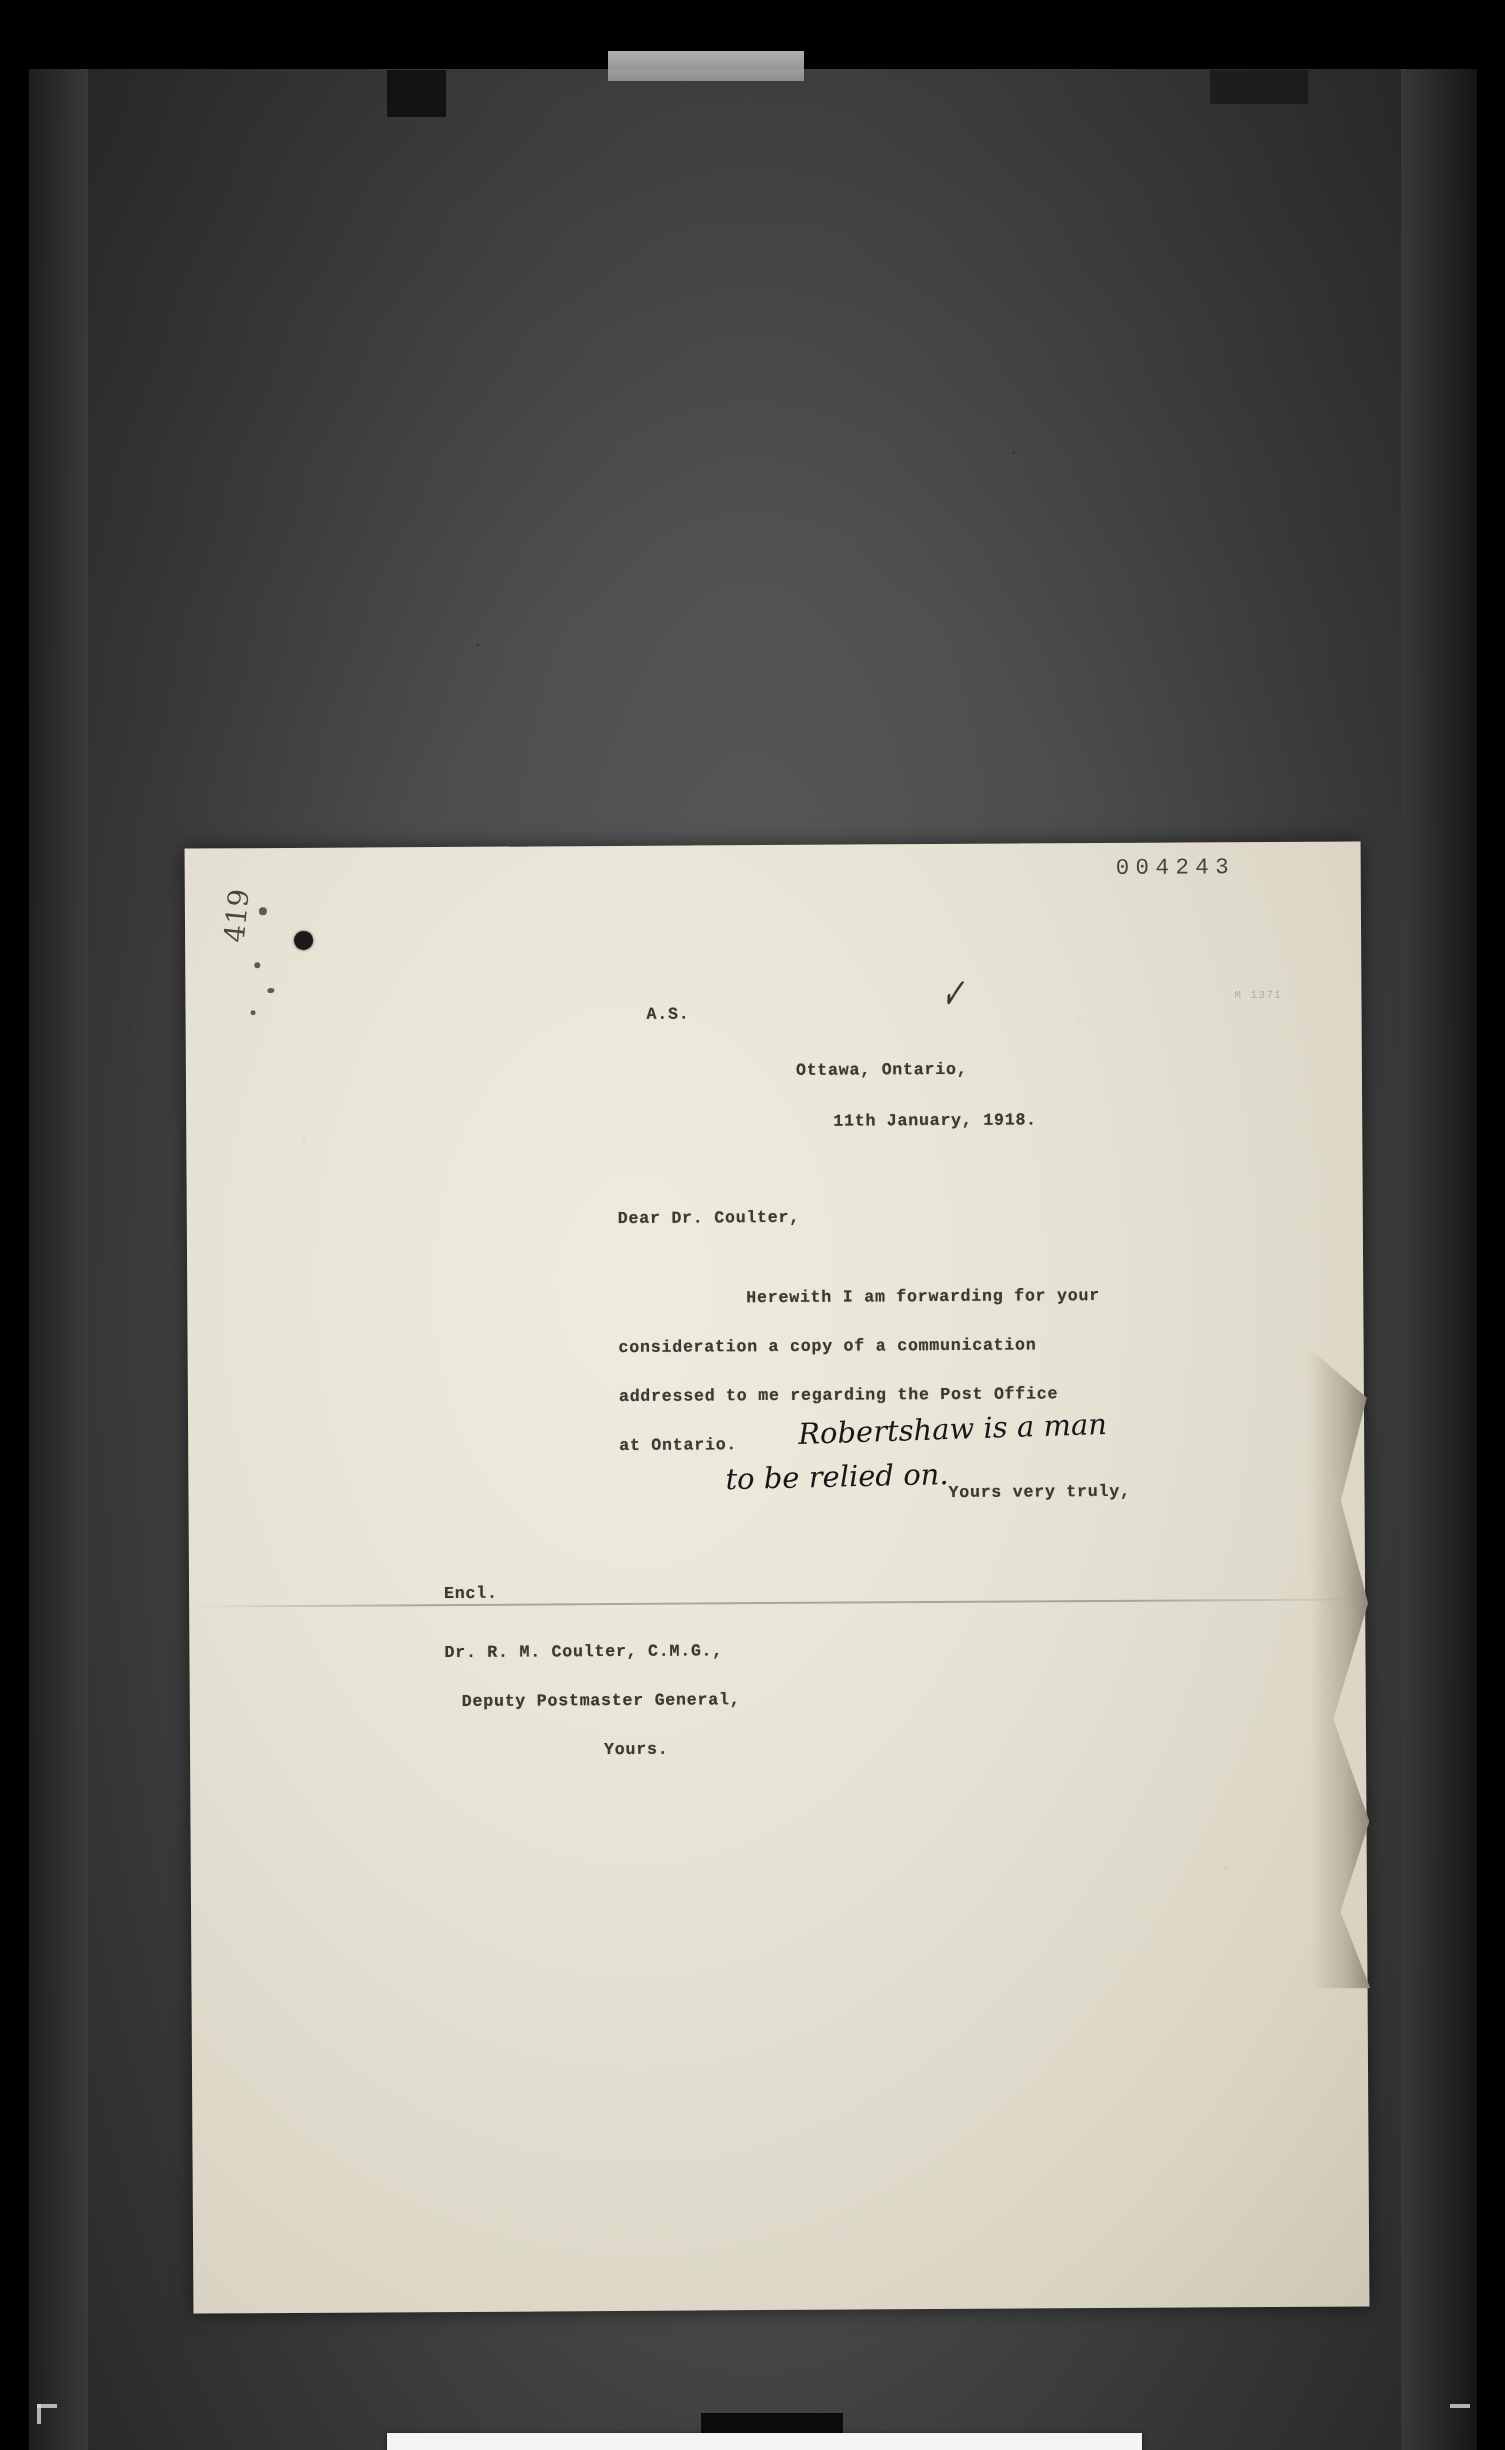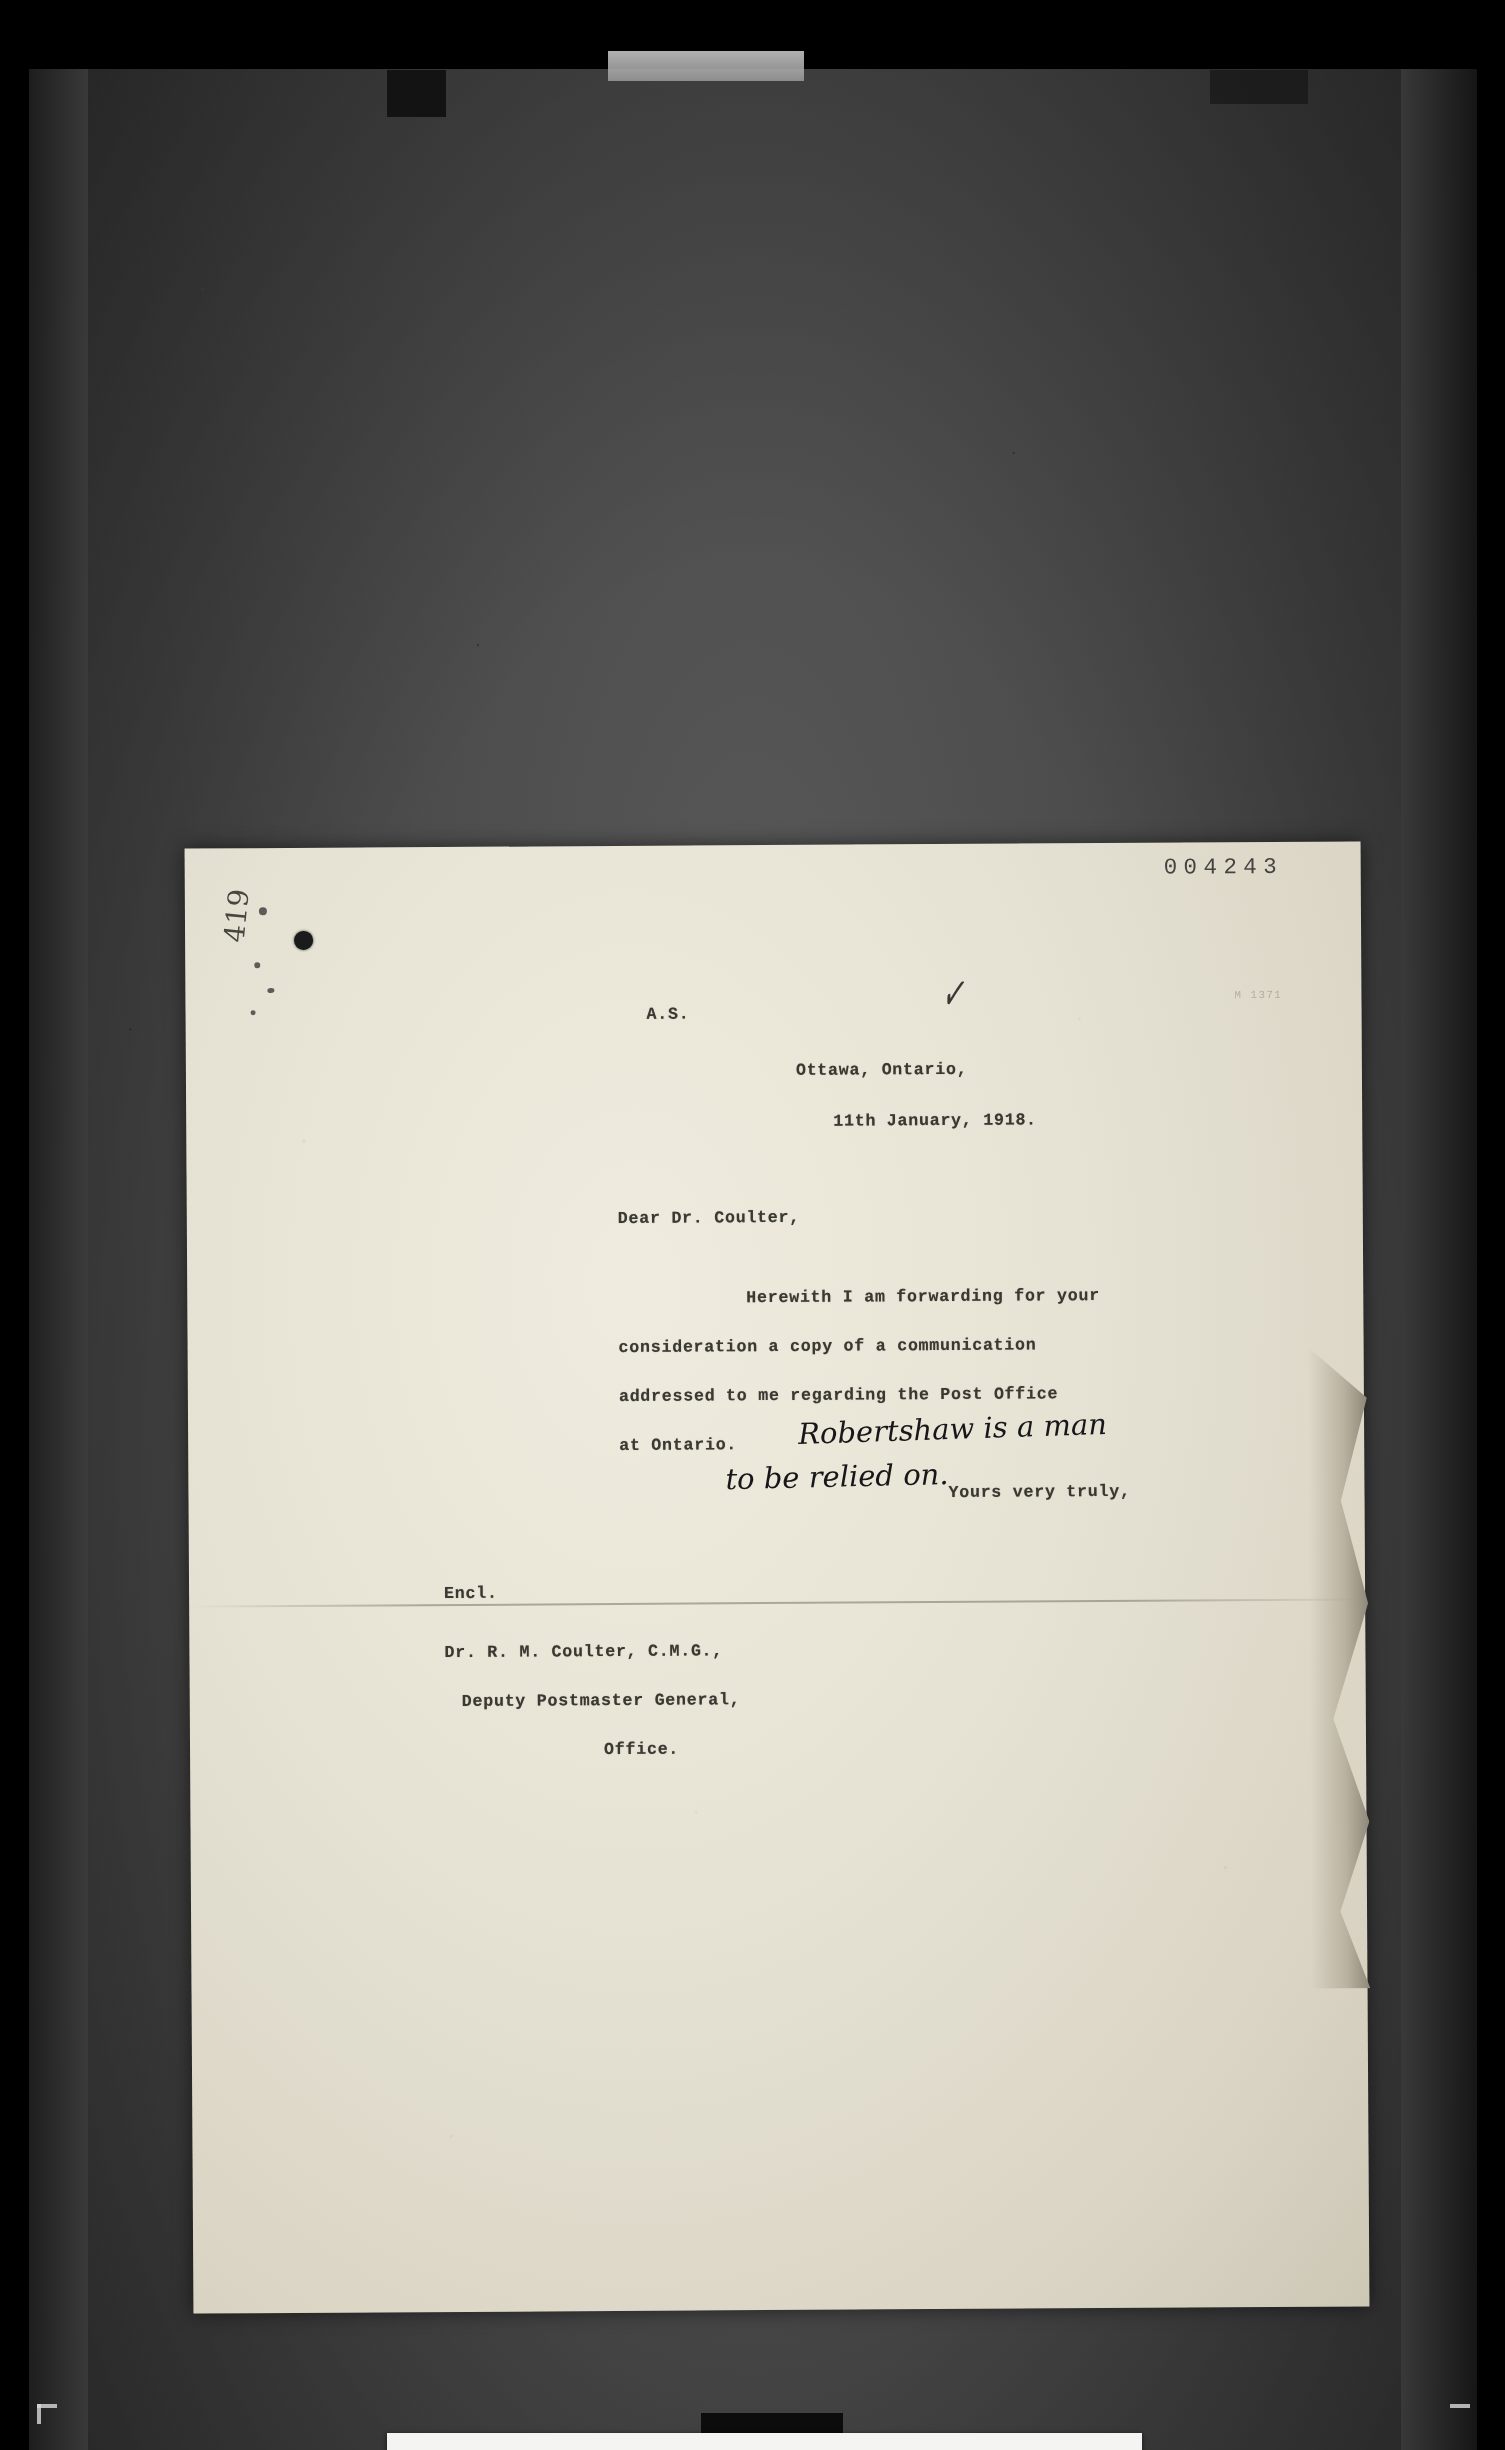--- a/index.html
+++ b/index.html
@@ -170,21 +170,20 @@
 
   
   .stampnum{
     position:absolute;
     font-family:"Liberation Mono", monospace;
     font-size:22.5px;
     letter-spacing:6.4px;
     color:#2a2a2a;
     font-weight:400;
     opacity:.85;
-    margin-left:48px;
   }
   .pencil-num{
     position:absolute;
     font-family:"DejaVu Serif", serif;
     font-size:28px;
     color:#2e2c28;
     transform: rotate(-84deg);
     opacity:.85;
   }
   .faint-stamp{
@@ -272,21 +271,21 @@
 
     <div class="hand" style="left:610px; top:568px; font-size:29px; transform:rotate(-1.5deg);">Robertshaw is a man</div>
     <div class="hand" style="left:537px; top:615px; font-size:29px; transform:rotate(-1deg);">to be relied on.</div>
 
     <div class="typed t-body" style="left:760px; top:639px;">Yours very truly,</div>
 
     <div class="typed t-body" style="left:255px; top:693px;margin-top:44px;">Encl.</div>
 
     <div class="typed t-body" style="left:255px; top:796px;">Dr. R. M. Coulter, C.M.G.,</div>
     <div class="typed t-body" style="left:272px; top:845px;">Deputy Postmaster General,</div>
-    <div class="typed t-body" style="left:414px; top:894px;">Office.</div>
+    <div class="typed t-body" style="left:414px; top:894px;">Yours.</div>
   </div>
 
   <div class="bottom-dark" style="left:701px; top:2413px; width:142px; height:37px;"></div>
 
   <div id="slip">
     
   </div>
 
 </div>
 

